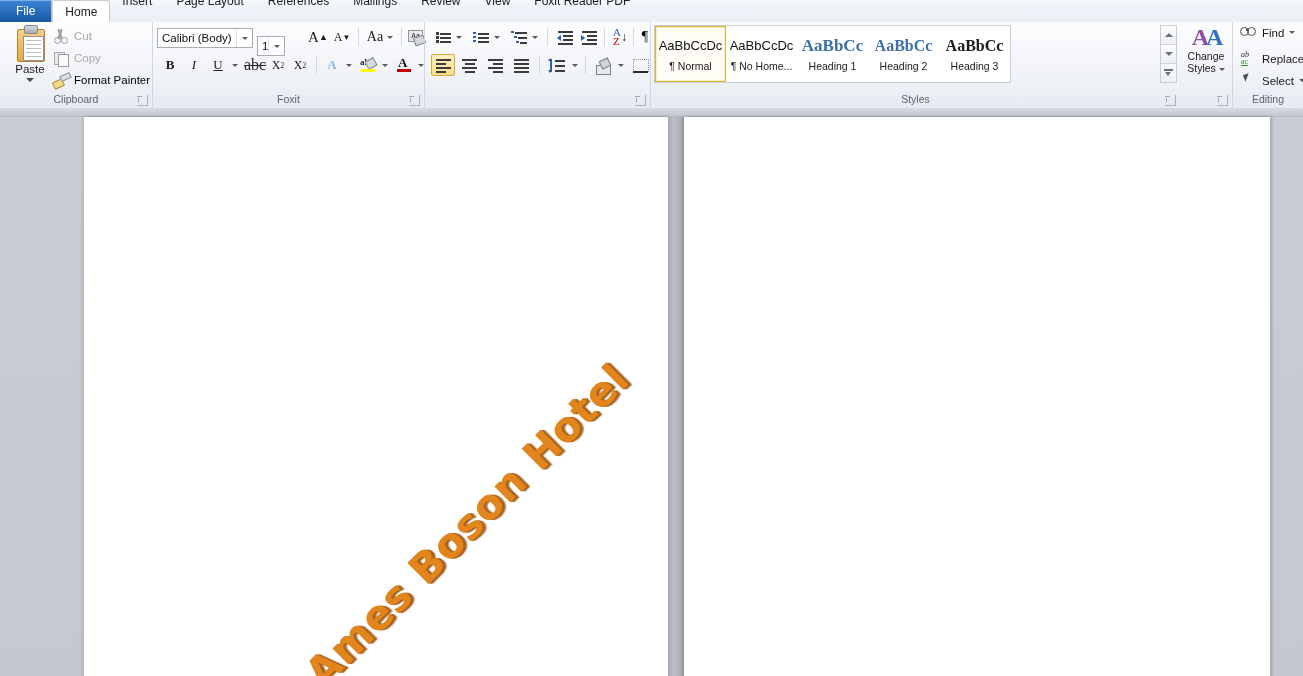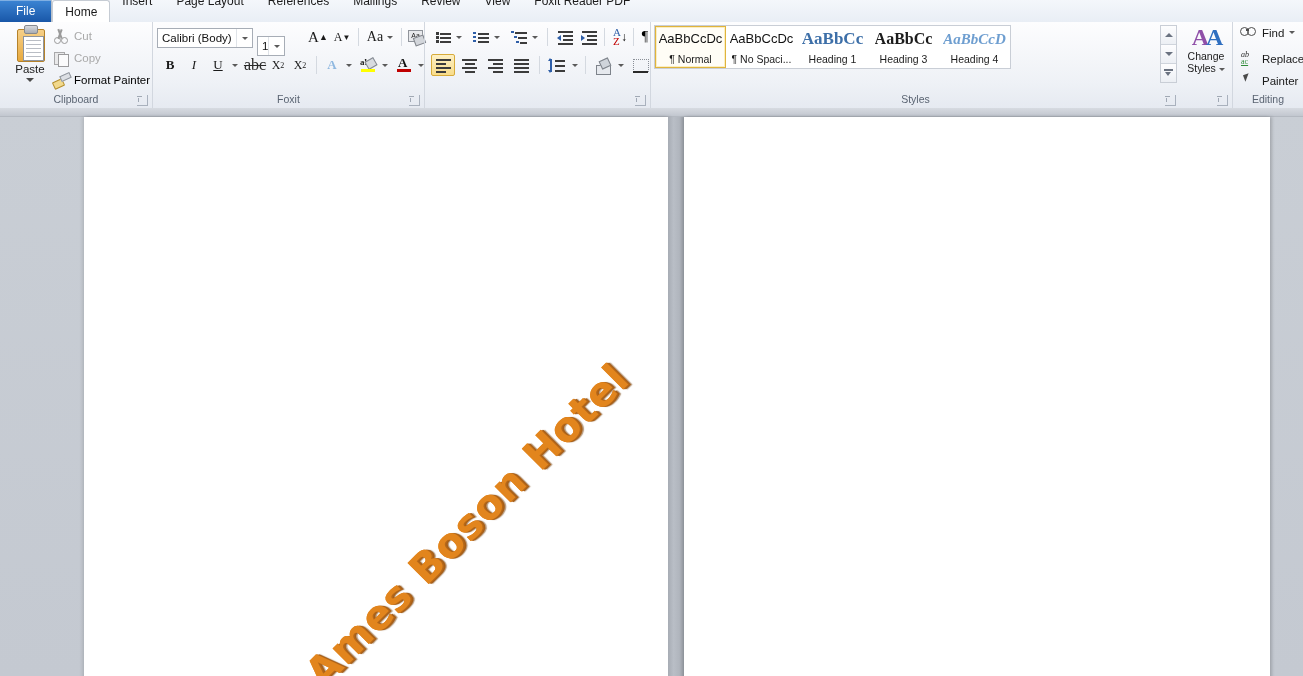--- a/index.html
+++ b/index.html
@@ -155,21 +155,21 @@
     position:absolute;box-sizing:border-box;border:1px solid transparent;border-radius:2px;
     cursor:default;
   }
   .pbtn.sel{background:linear-gradient(#fdf0c4,#f8dc8a);border:1px solid #d7ab3a;}
   .lines{position:absolute;left:0;right:0;top:0;bottom:0;}
   .lines i{position:absolute;height:1.5px;background:#3c3c3c;left:5px;}
 
   
   .g-styles{width:530px;}
   .stylegal{
-    position:absolute;left:3px;top:3px;height:44px;display:flex;align-items:stretch;
+    position:absolute;left:3px;top:3px;height:58px;display:flex;align-items:stretch;
     border:1px solid #c9ced6;background:#fff;box-sizing:border-box;
   }
   .stitem{
     width:71px;display:flex;flex-direction:column;align-items:center;justify-content:center;
     box-sizing:border-box;border:1px solid transparent;cursor:default;
   }
   .stitem.sel{border:1px solid #e0b43c;box-shadow:inset 0 0 0 1px #fbeec2;background:#fffdf6;}
   .st-prev{font-size:13px;line-height:20px;white-space:nowrap;overflow:hidden;max-width:68px;color:#111;}
   .st-name{font-size:10.5px;color:#1c1c1c;margin-top:4px;white-space:nowrap;overflow:hidden;max-width:68px;text-align:center;}
   .scrollcol{
@@ -549,33 +549,33 @@
 
     <div class="group g-styles">
       <div class="group-body">
         <div class="stylegal">
           <div class="stitem sel">
             <div class="st-prev" style="font-family:'Liberation Sans',sans-serif;">AaBbCcDc</div>
             <div class="st-name">¶ Normal</div>
           </div>
           <div class="stitem">
             <div class="st-prev" style="font-family:'Liberation Sans',sans-serif;">AaBbCcDc</div>
-            <div class="st-name">¶ No Spaci...</div>
+            <div class="st-name">¶ No Home...</div>
           </div>
           <div class="stitem">
             <div class="st-prev" style="font-family:'Liberation Serif',serif;font-weight:bold;color:#3d6fa8;font-size:17px;">AaBbCс</div>
             <div class="st-name">Heading 1</div>
           </div>
           <div class="stitem">
+            <div class="st-prev" style="font-family:'Liberation Serif',serif;font-weight:bold;color:#3d6fa8;font-size:16px;">AaBbCc</div>
+            <div class="st-name">Heading 2</div>
+          </div>
+          <div class="stitem">
             <div class="st-prev" style="font-family:'Liberation Serif',serif;font-weight:bold;color:#1c1c1c;font-size:16px;">AaBbCс</div>
             <div class="st-name">Heading 3</div>
-          </div>
-          <div class="stitem">
-            <div class="st-prev" style="font-family:'Liberation Serif',serif;font-weight:bold;font-style:italic;color:#6e9ed0;font-size:15px;">AaBbCcD</div>
-            <div class="st-name">Heading 4</div>
           </div>
         </div>
         <div class="scrollcol">
           <div>
               <span class="tri-up"></span>
             </div>
           <div>
               <span class="tri-dn"></span>
             </div>
           <div>
@@ -613,21 +613,21 @@
           <span class="ic ic-rep">
               <i>ab</i>
               <u>ac</u>
             </span>
           <span>Replace</span>
         </div>
         <div class="ed-item" style="top:48px;">
           <span class="ic ic-sel">
               <i></i>
             </span>
-          <span>Painter</span>
+          <span>Select</span>
           <span class="tri sm" style="margin-left:5px;"></span>
         </div>
       </div>
       <div class="group-label">Editing</div>
     </div>
   </div>
 
   <div class="docarea">
     <div class="topband"></div>
 

